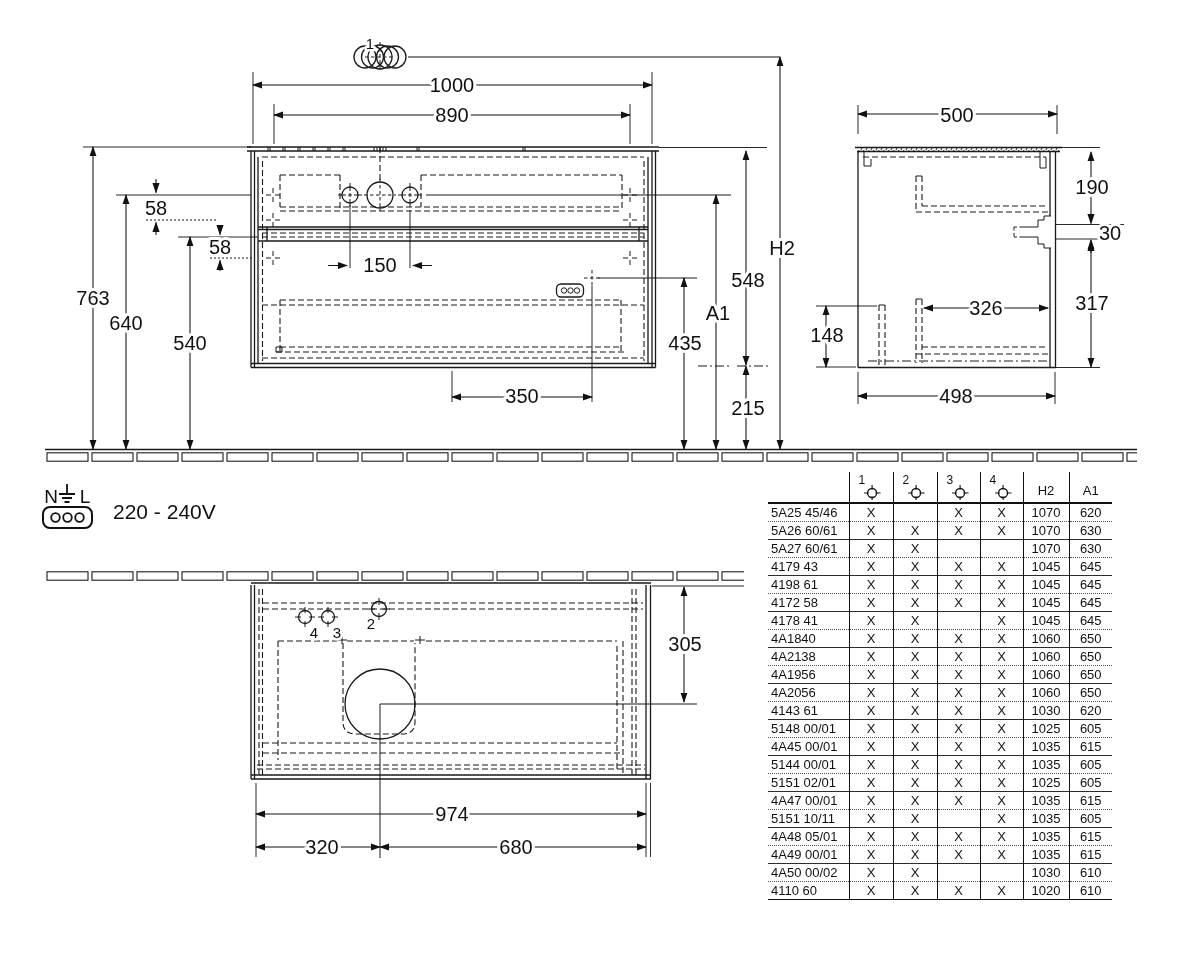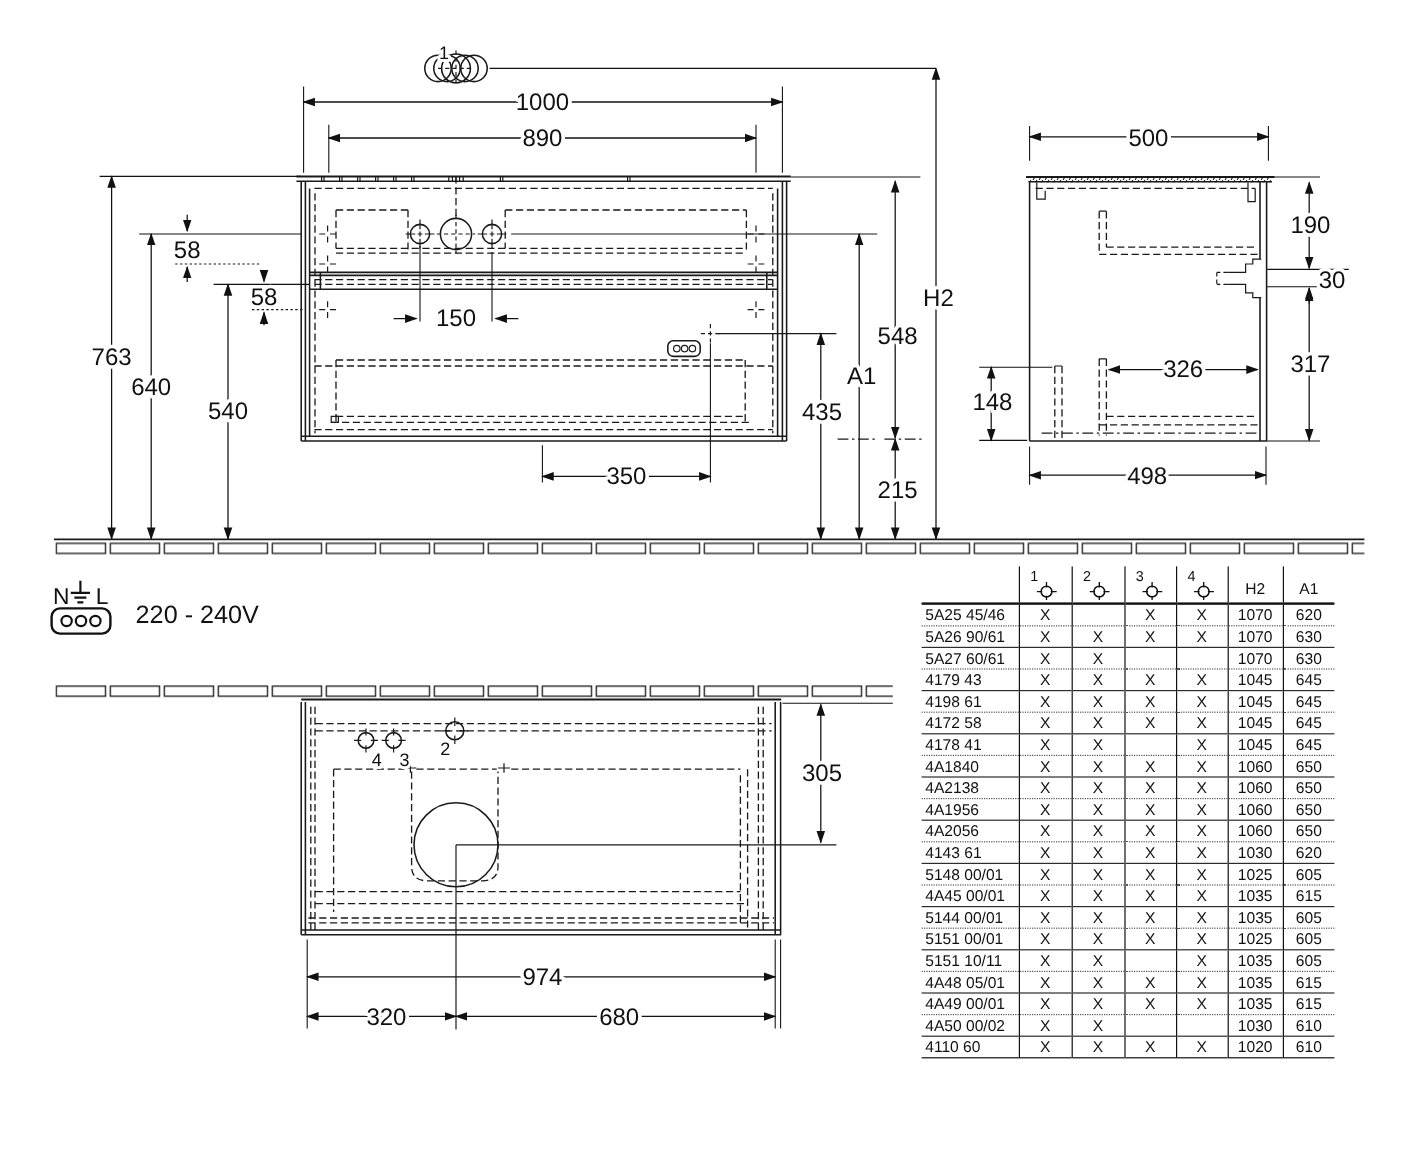--- a/index.html
+++ b/index.html
@@ -344,21 +344,21 @@
           <tr>
             <td class="model">5A25 45/46</td>
             <td class="mark">X</td>
             <td class="mark"></td>
             <td class="mark">X</td>
             <td class="mark">X</td>
             <td class="num">1070</td>
             <td class="num">620</td>
           </tr>
           <tr>
-            <td class="model">5A26 90/61</td>
+            <td class="model">5A26 60/61</td>
             <td class="mark">X</td>
             <td class="mark">X</td>
             <td class="mark">X</td>
             <td class="mark">X</td>
             <td class="num">1070</td>
             <td class="num">630</td>
           </tr>
           <tr>
             <td class="model">5A27 60/61</td>
             <td class="mark">X</td>
@@ -470,27 +470,36 @@
           <tr>
             <td class="model">5144 00/01</td>
             <td class="mark">X</td>
             <td class="mark">X</td>
             <td class="mark">X</td>
             <td class="mark">X</td>
             <td class="num">1035</td>
             <td class="num">605</td>
           </tr>
           <tr>
-            <td class="model">5151 00/01</td>
+            <td class="model">5151 02/01</td>
             <td class="mark">X</td>
             <td class="mark">X</td>
             <td class="mark">X</td>
             <td class="mark">X</td>
             <td class="num">1025</td>
             <td class="num">605</td>
+          </tr>
+          <tr>
+            <td class="model">4A47 00/01</td>
+            <td class="mark">X</td>
+            <td class="mark">X</td>
+            <td class="mark">X</td>
+            <td class="mark">X</td>
+            <td class="num">1035</td>
+            <td class="num">615</td>
           </tr>
           <tr>
             <td class="model">5151 10/11</td>
             <td class="mark">X</td>
             <td class="mark">X</td>
             <td class="mark"></td>
             <td class="mark">X</td>
             <td class="num">1035</td>
             <td class="num">605</td>
           </tr>

